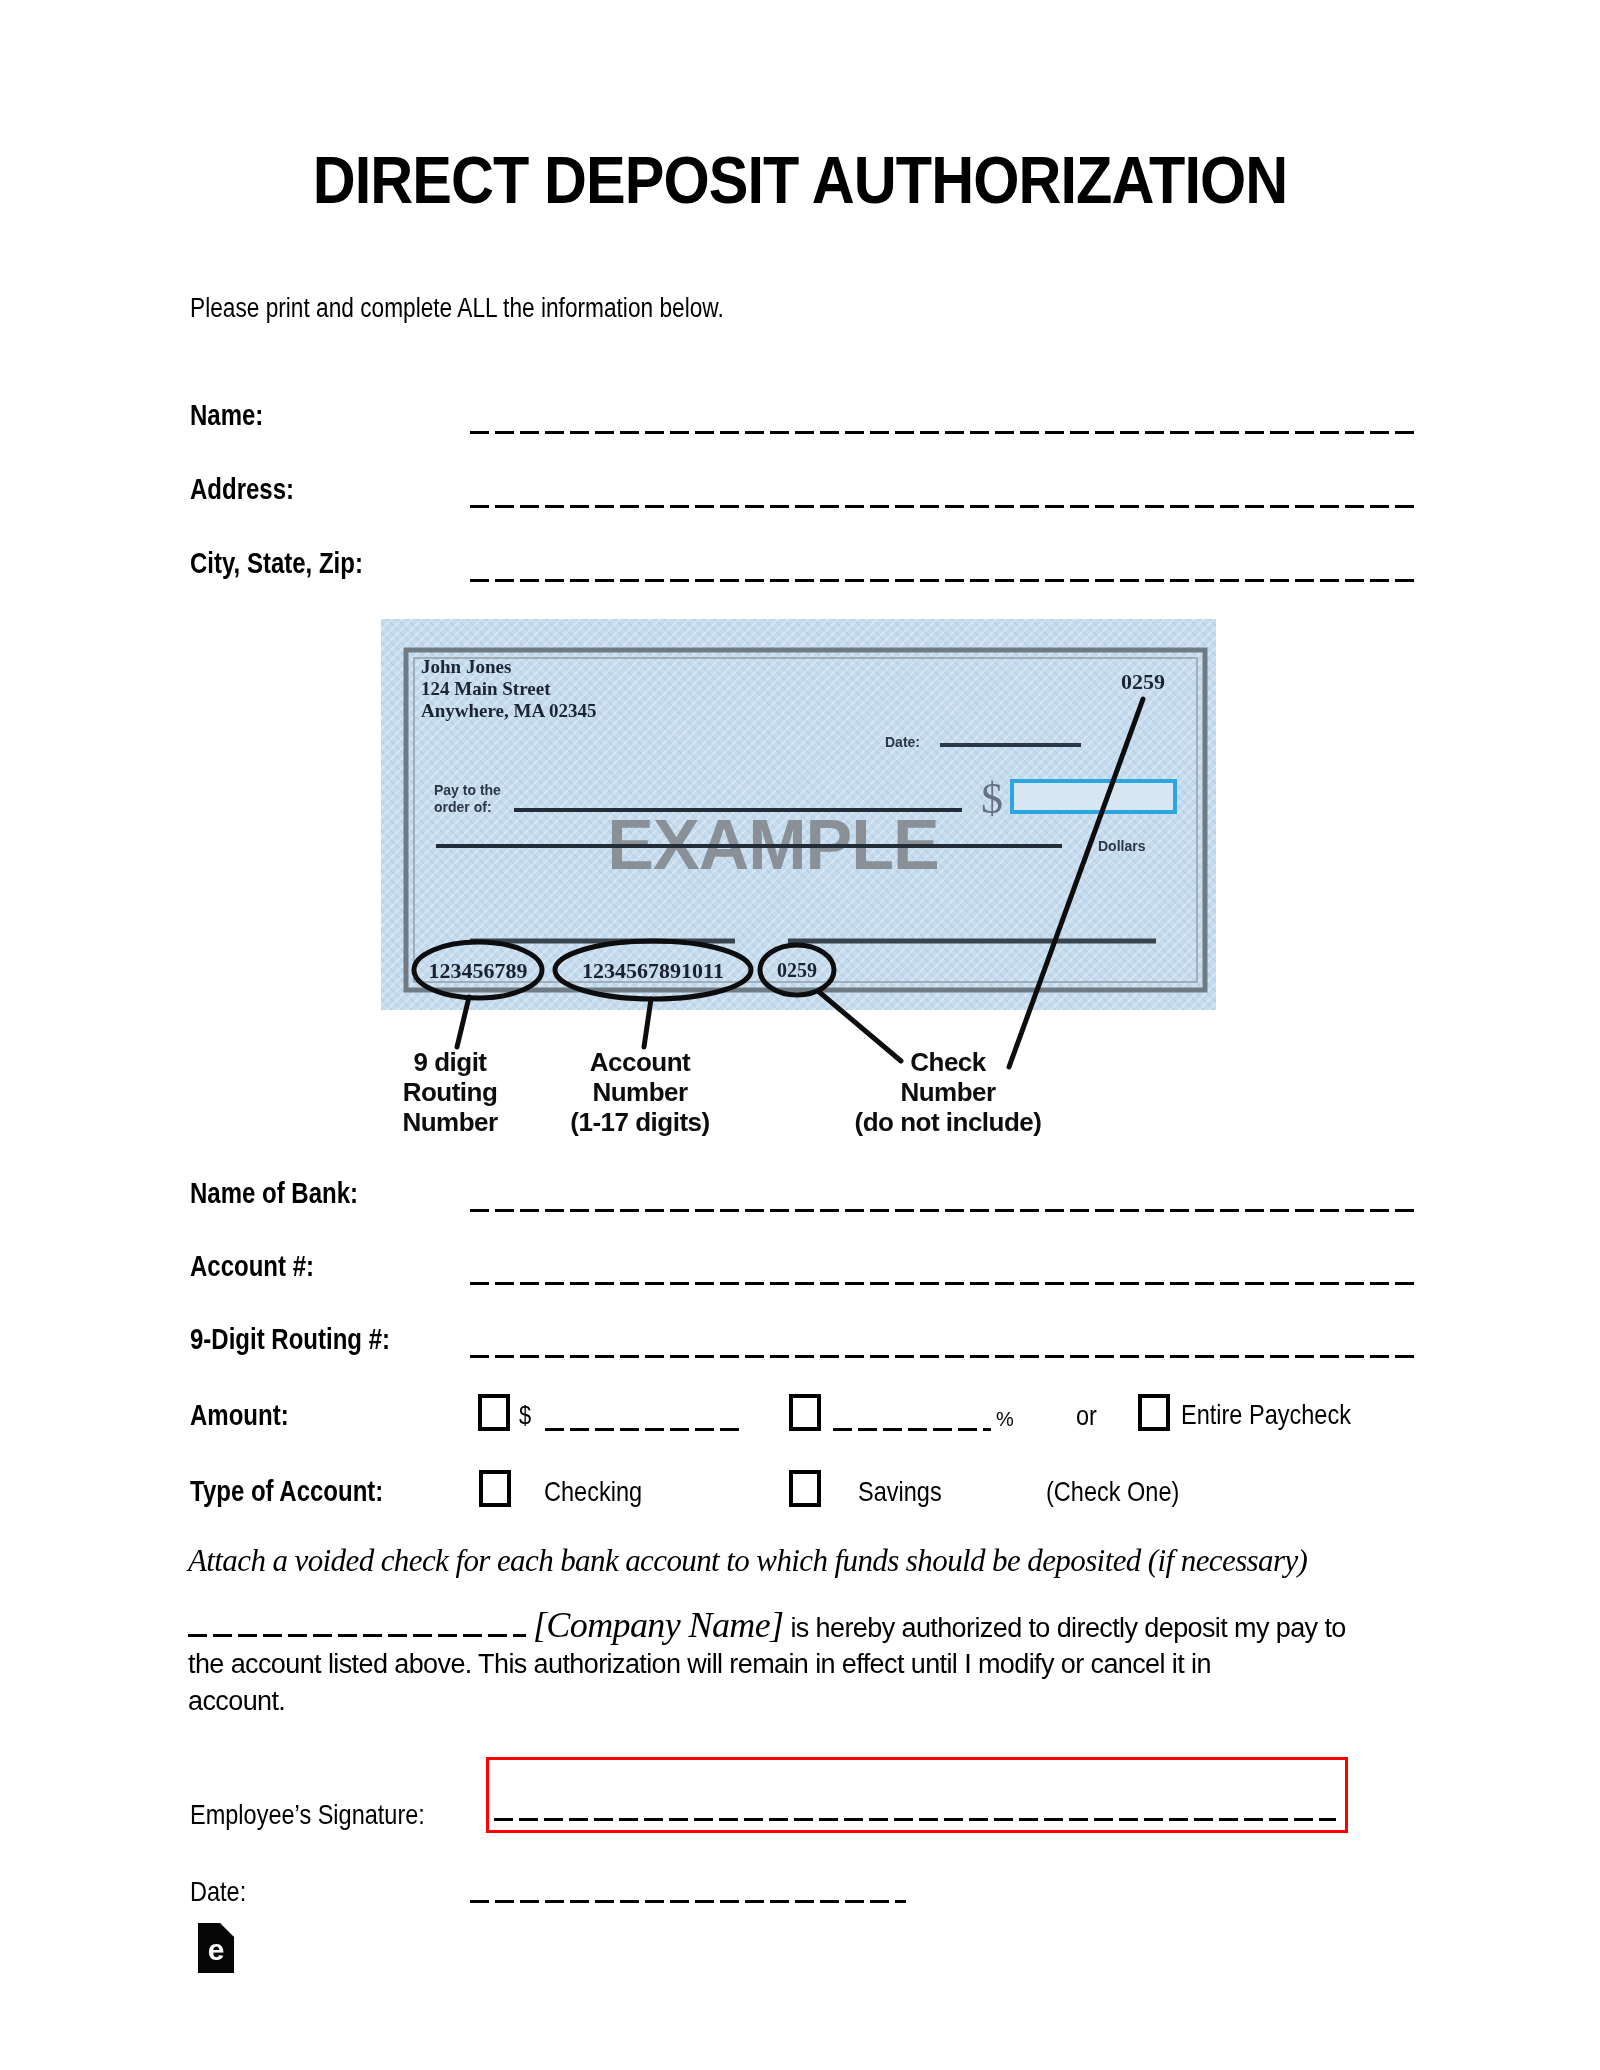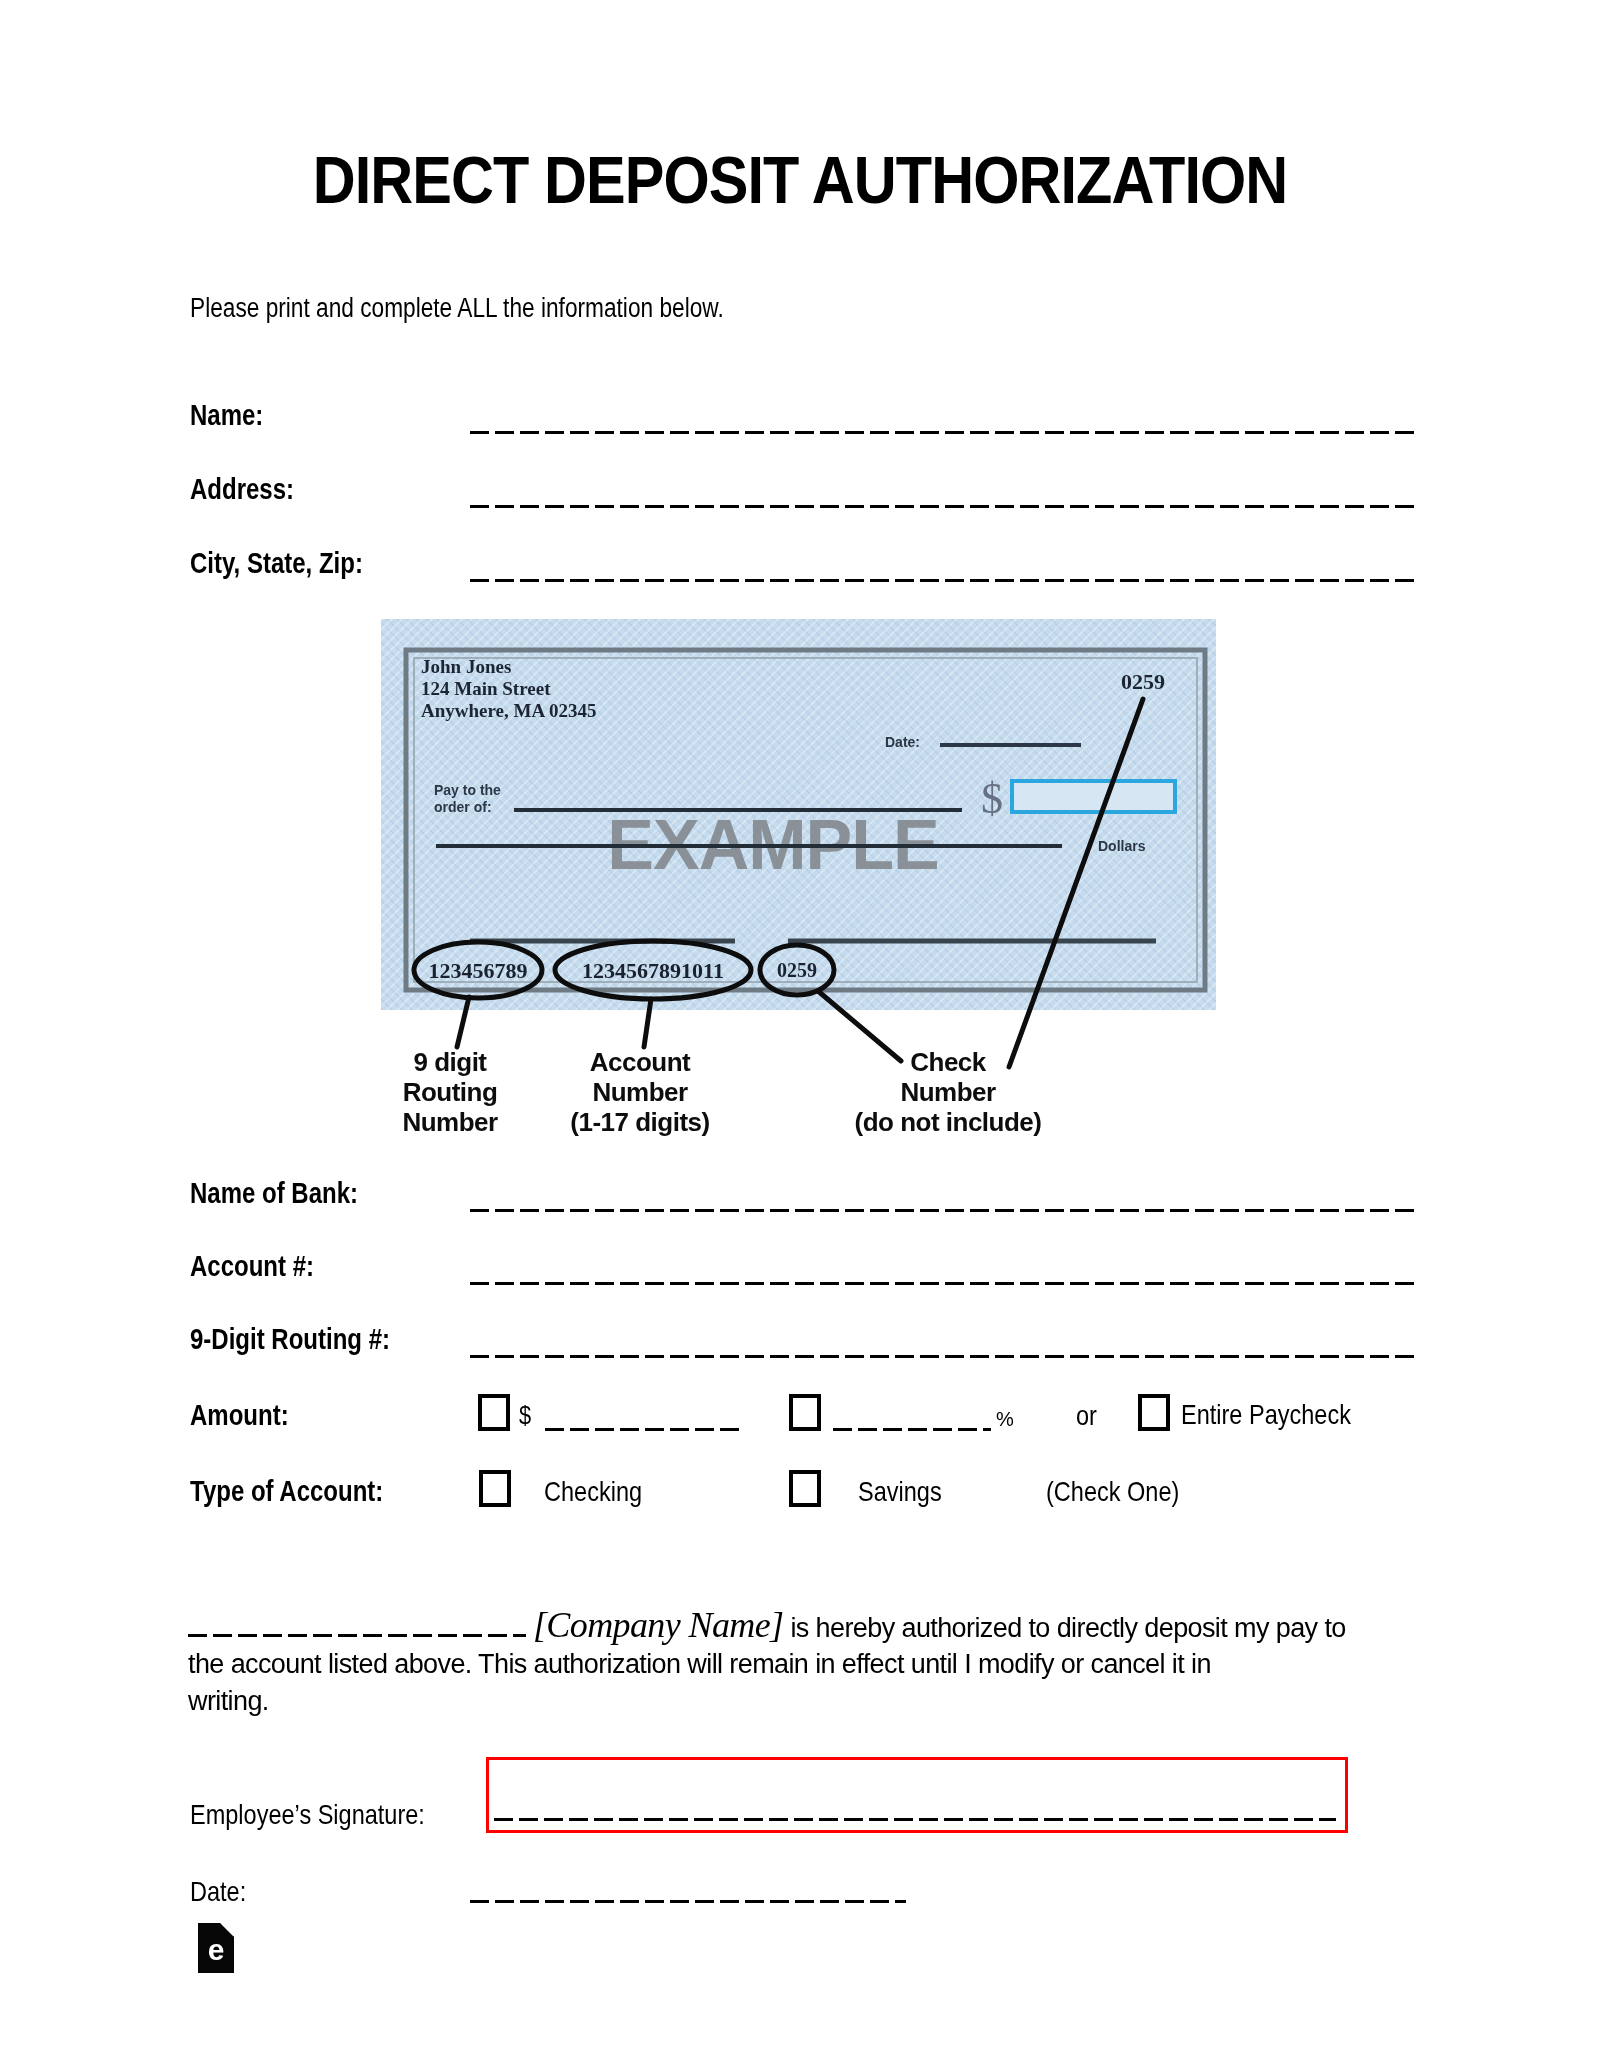--- a/index.html
+++ b/index.html
@@ -127,27 +127,28 @@
   <div class="abs cb" style="left:1138px;top:1394px;"></div>
   <div class="abs txt" style="left:1181px;top:1399px;">Entire Paycheck</div>
 
   <div class="abs lbl" style="left:190px;top:1474px;">Type of Account:</div>
   <div class="abs cb" style="left:479px;top:1470px;"></div>
   <div class="abs txt" style="left:544px;top:1476px;">Checking</div>
   <div class="abs cb" style="left:789px;top:1470px;"></div>
   <div class="abs txt" style="left:858px;top:1476px;">Savings</div>
   <div class="abs txt" style="left:1046px;top:1476px;">(Check One)</div>
 
+  <div class="abs note" style="left:188px;top:1543px;">Attach a voided check for each bank account to which funds should be deposited (if necessary)</div>
 
   <div class="abs para" style="left:188px;top:1607px;">
     <span class="blank"></span>
     <span class="company">[Company Name]</span><span> is hereby authorized to directly deposit my pay to</span>
   </div>
   <div class="abs para" style="left:188px;top:1646px;">the account listed above. This authorization will remain in effect until I modify or cancel it in</div>
-  <div class="abs para" style="left:188px;top:1683px;">writing.</div>
+  <div class="abs para" style="left:188px;top:1683px;">account.</div>
 
   <div class="abs sigbox" style="left:486px;top:1757px;width:856px;height:70px;"></div>
   <div class="abs txt" style="left:190px;top:1799px;">Employee’s Signature:</div>
   <div class="abs uline" style="left:494px;top:1818px;width:842px;"></div>
 
   <div class="abs txt" style="left:190px;top:1876px;">Date:</div>
   <div class="abs uline" style="left:470px;top:1900px;width:436px;"></div>
 
   <div class="abs" style="left:198px;top:1923px;width:36px;height:50px;">
     <div class="logo-body"></div>

